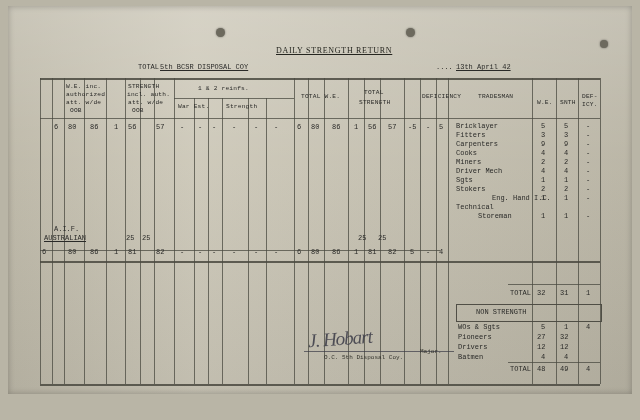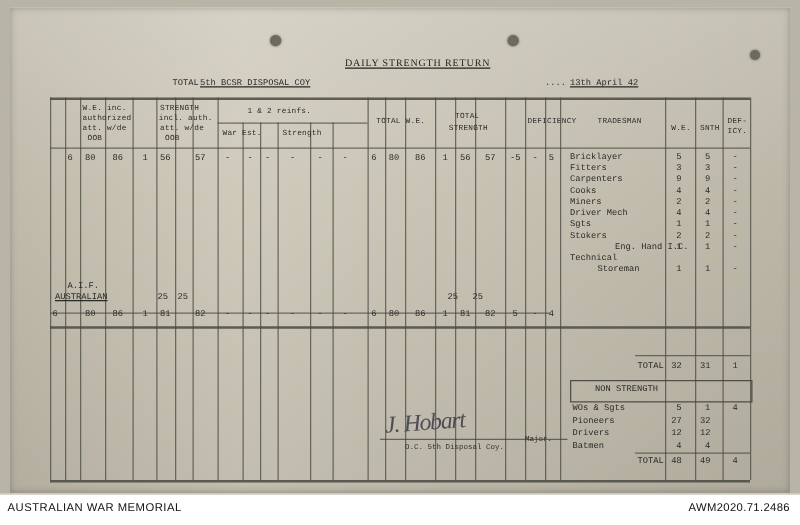--- a/index.html
+++ b/index.html
@@ -362,18 +362,14 @@
     <div class="t bd" style="left:552px; top:360px;">49</div>
     <div class="t bd" style="left:578px; top:360px;">4</div>
 
     <div id="signature">J. Hobart</div>
     <div id="sig-rule"></div>
     <div class="sig-note" style="left:316px; top:348px;">O.C. 5th Disposal Coy.</div>
     <div class="sig-note" style="left:412px; top:342px;">Major.</div>
 
   </div>
 
-  <div id="footer">
-    <div id="memorial-label">AUSTRALIAN WAR MEMORIAL</div>
-    <div id="accession">AWM2020.71.2486</div>
-  </div>
 
 </div>
 
 </body></html>

